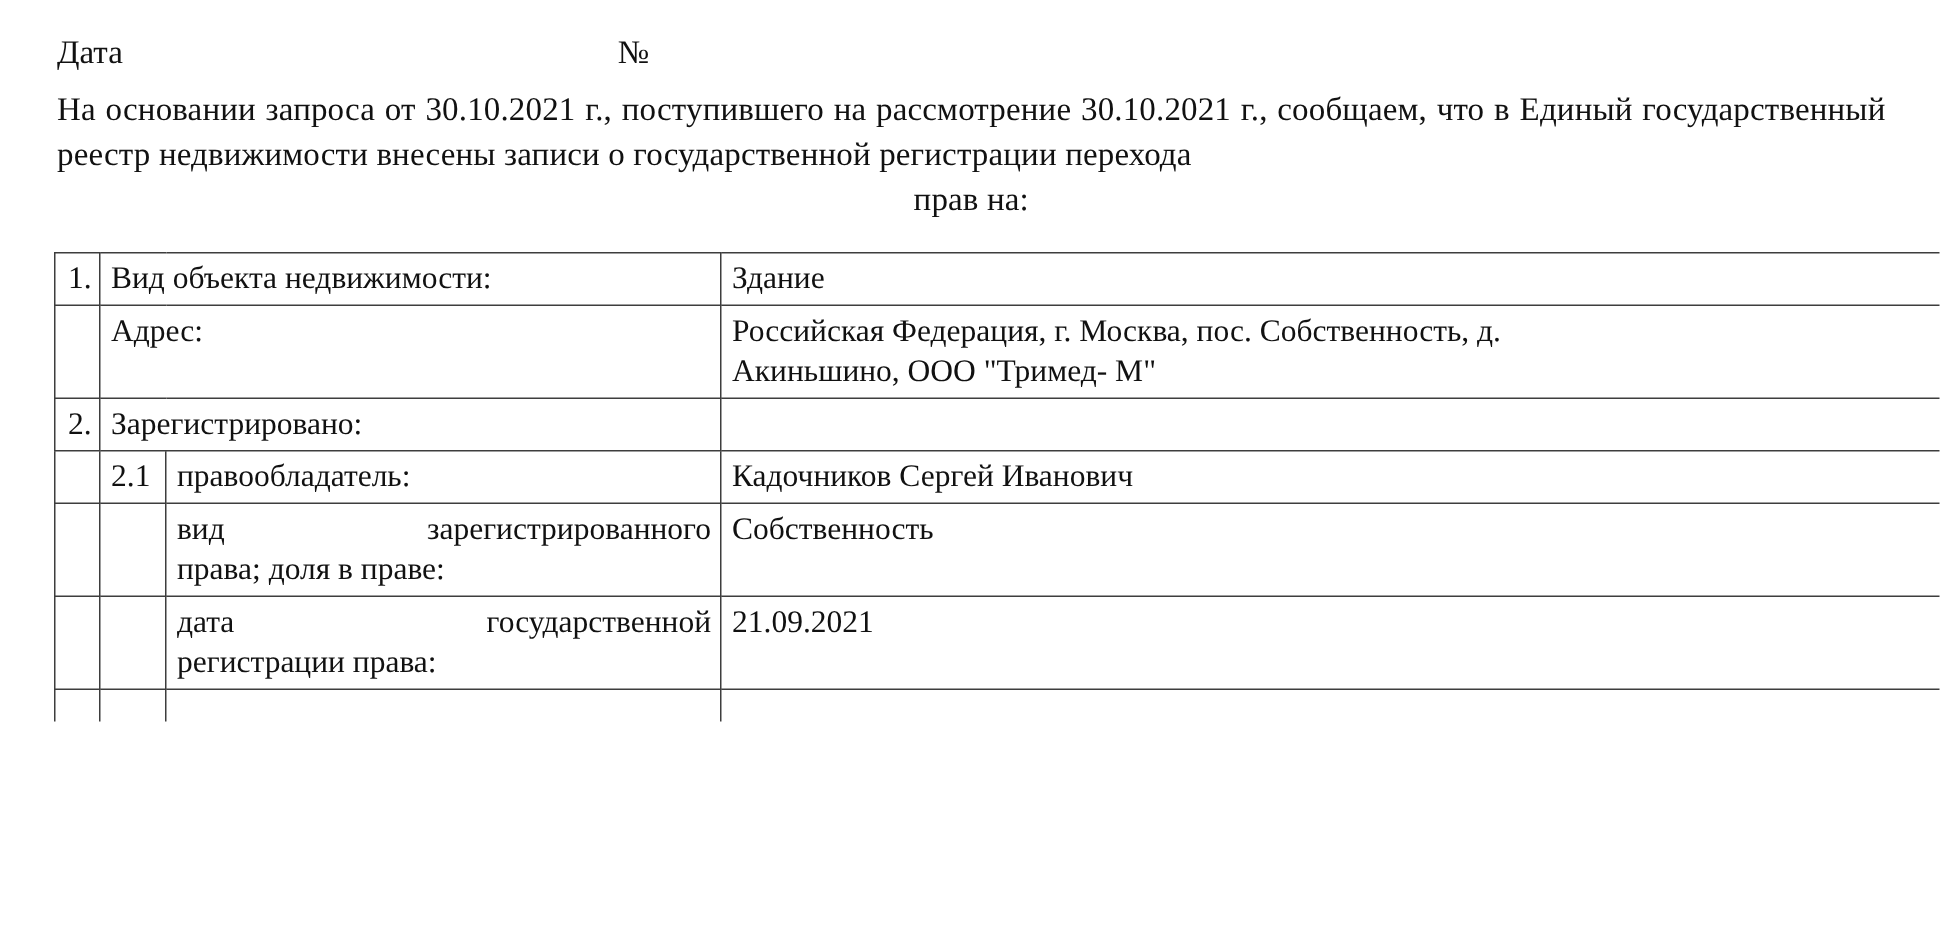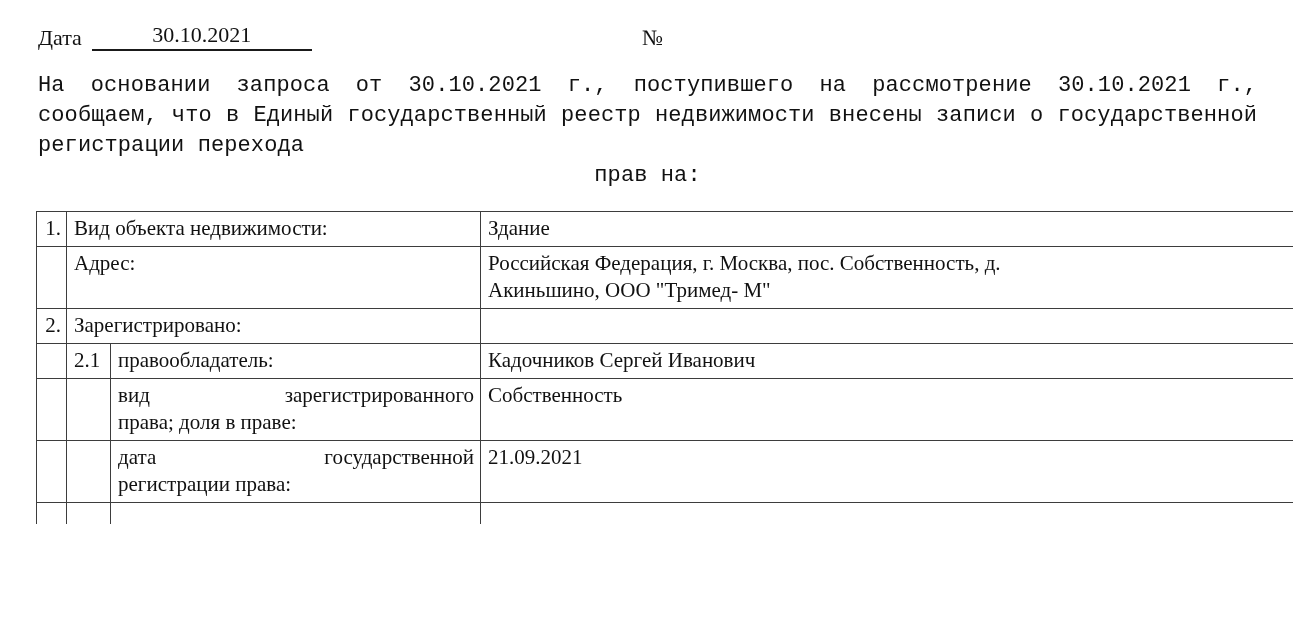--- a/index.html
+++ b/index.html
@@ -50,27 +50,26 @@
   .hdr-label.num {
     margin-left: 30px;
   }
   .hdr-field.num {
     width: 370px;
     margin-left: 10px;
   }
 
   
   .intro {
-    margin: 20px 20px 0 22px;
+    margin: 10px 20px 0 22px;
     font-size: 22px;
     line-height: 30px;
     text-align: justify;
     text-justify: inter-word;
     letter-spacing: 0.1px;
-    font-family: Liberation Mono, monospace;
   }
   .intro .last-line {
     display: block;
     text-align: center;
   }
 
   
   table.doc {
     margin: 20px 0 0 20px;
     width: 1262px;
@@ -147,21 +146,20 @@
     border-bottom: none !important;
   }
 </style>
 </head>
 <body>
 
 <div class="page">
 
   <div class="header-row">
     <span class="hdr-label">Дата</span>
-    <span class="hdr-field date">30.10.2021</span>
     <span class="hdr-spacer"></span>
     <span class="hdr-label num">№</span>
   </div>
 
   <p class="intro">
     <span>На основании запроса от 30.10.2021 г., поступившего на рассмотрение 30.10.2021 г., сообщаем, что в Единый государственный реестр недвижимости внесены записи о государственной регистрации перехода</span>
     <span class="last-line">прав на:</span>
   </p>
 
   <table class="doc">

